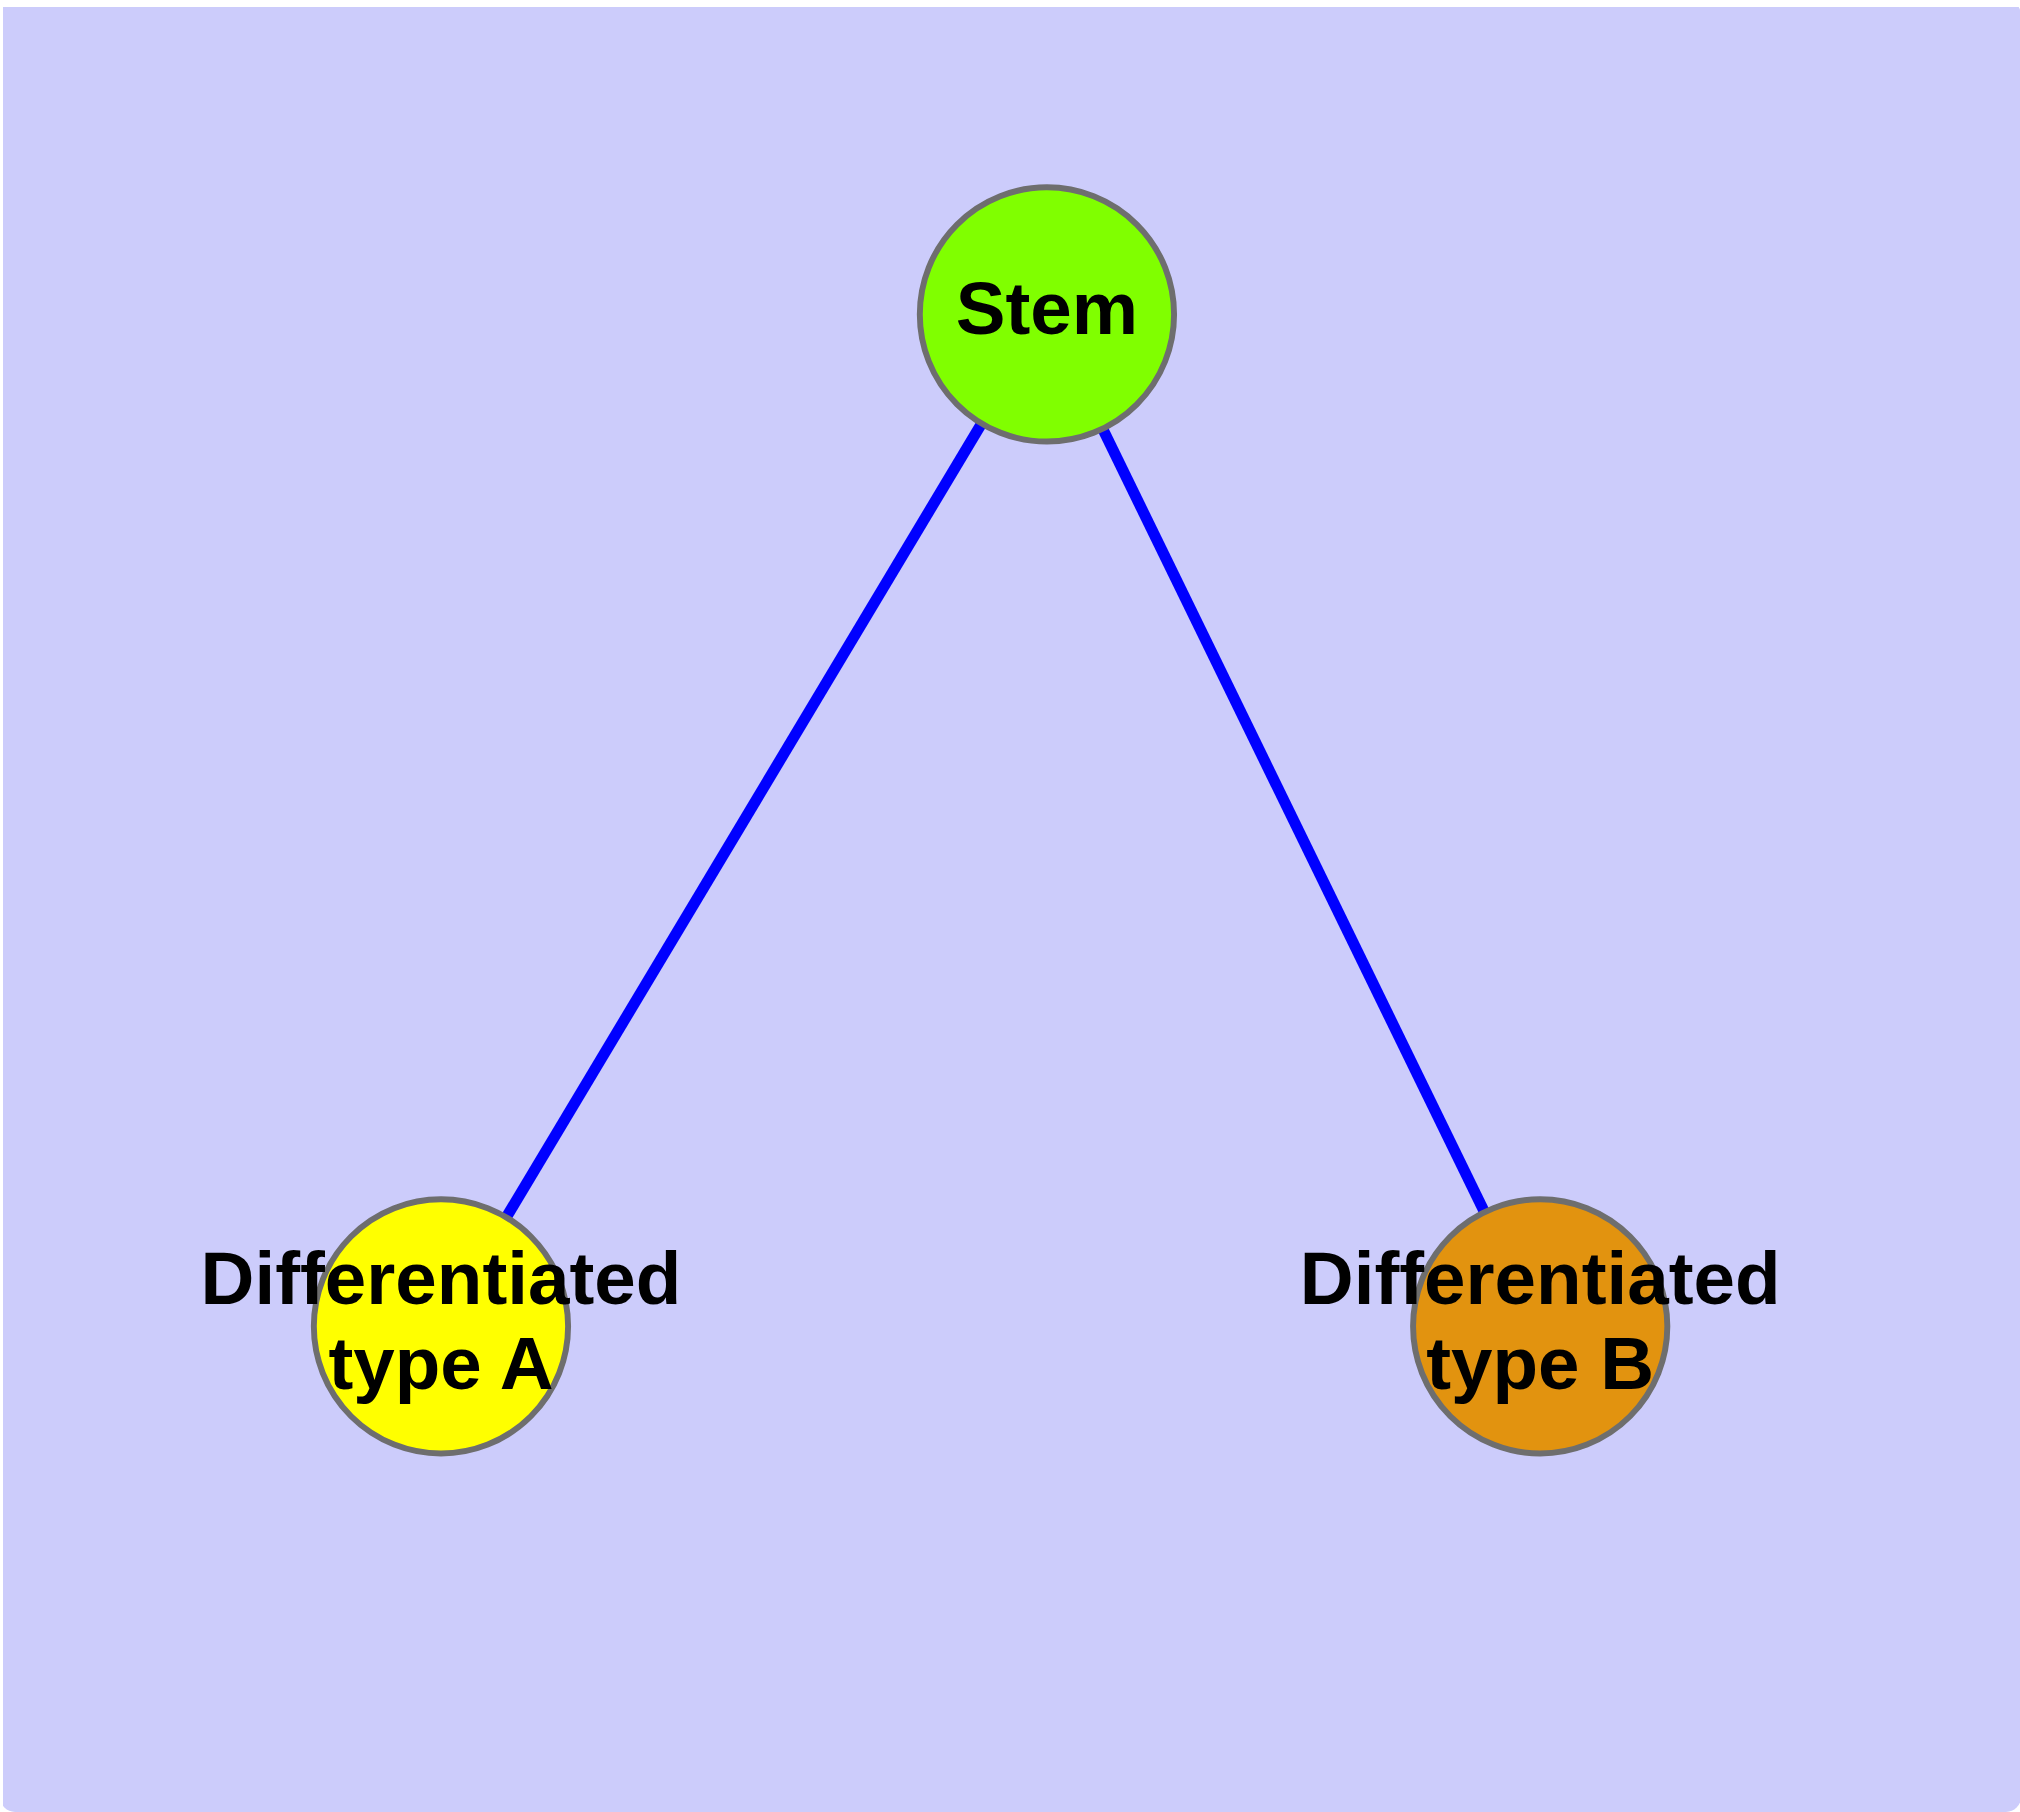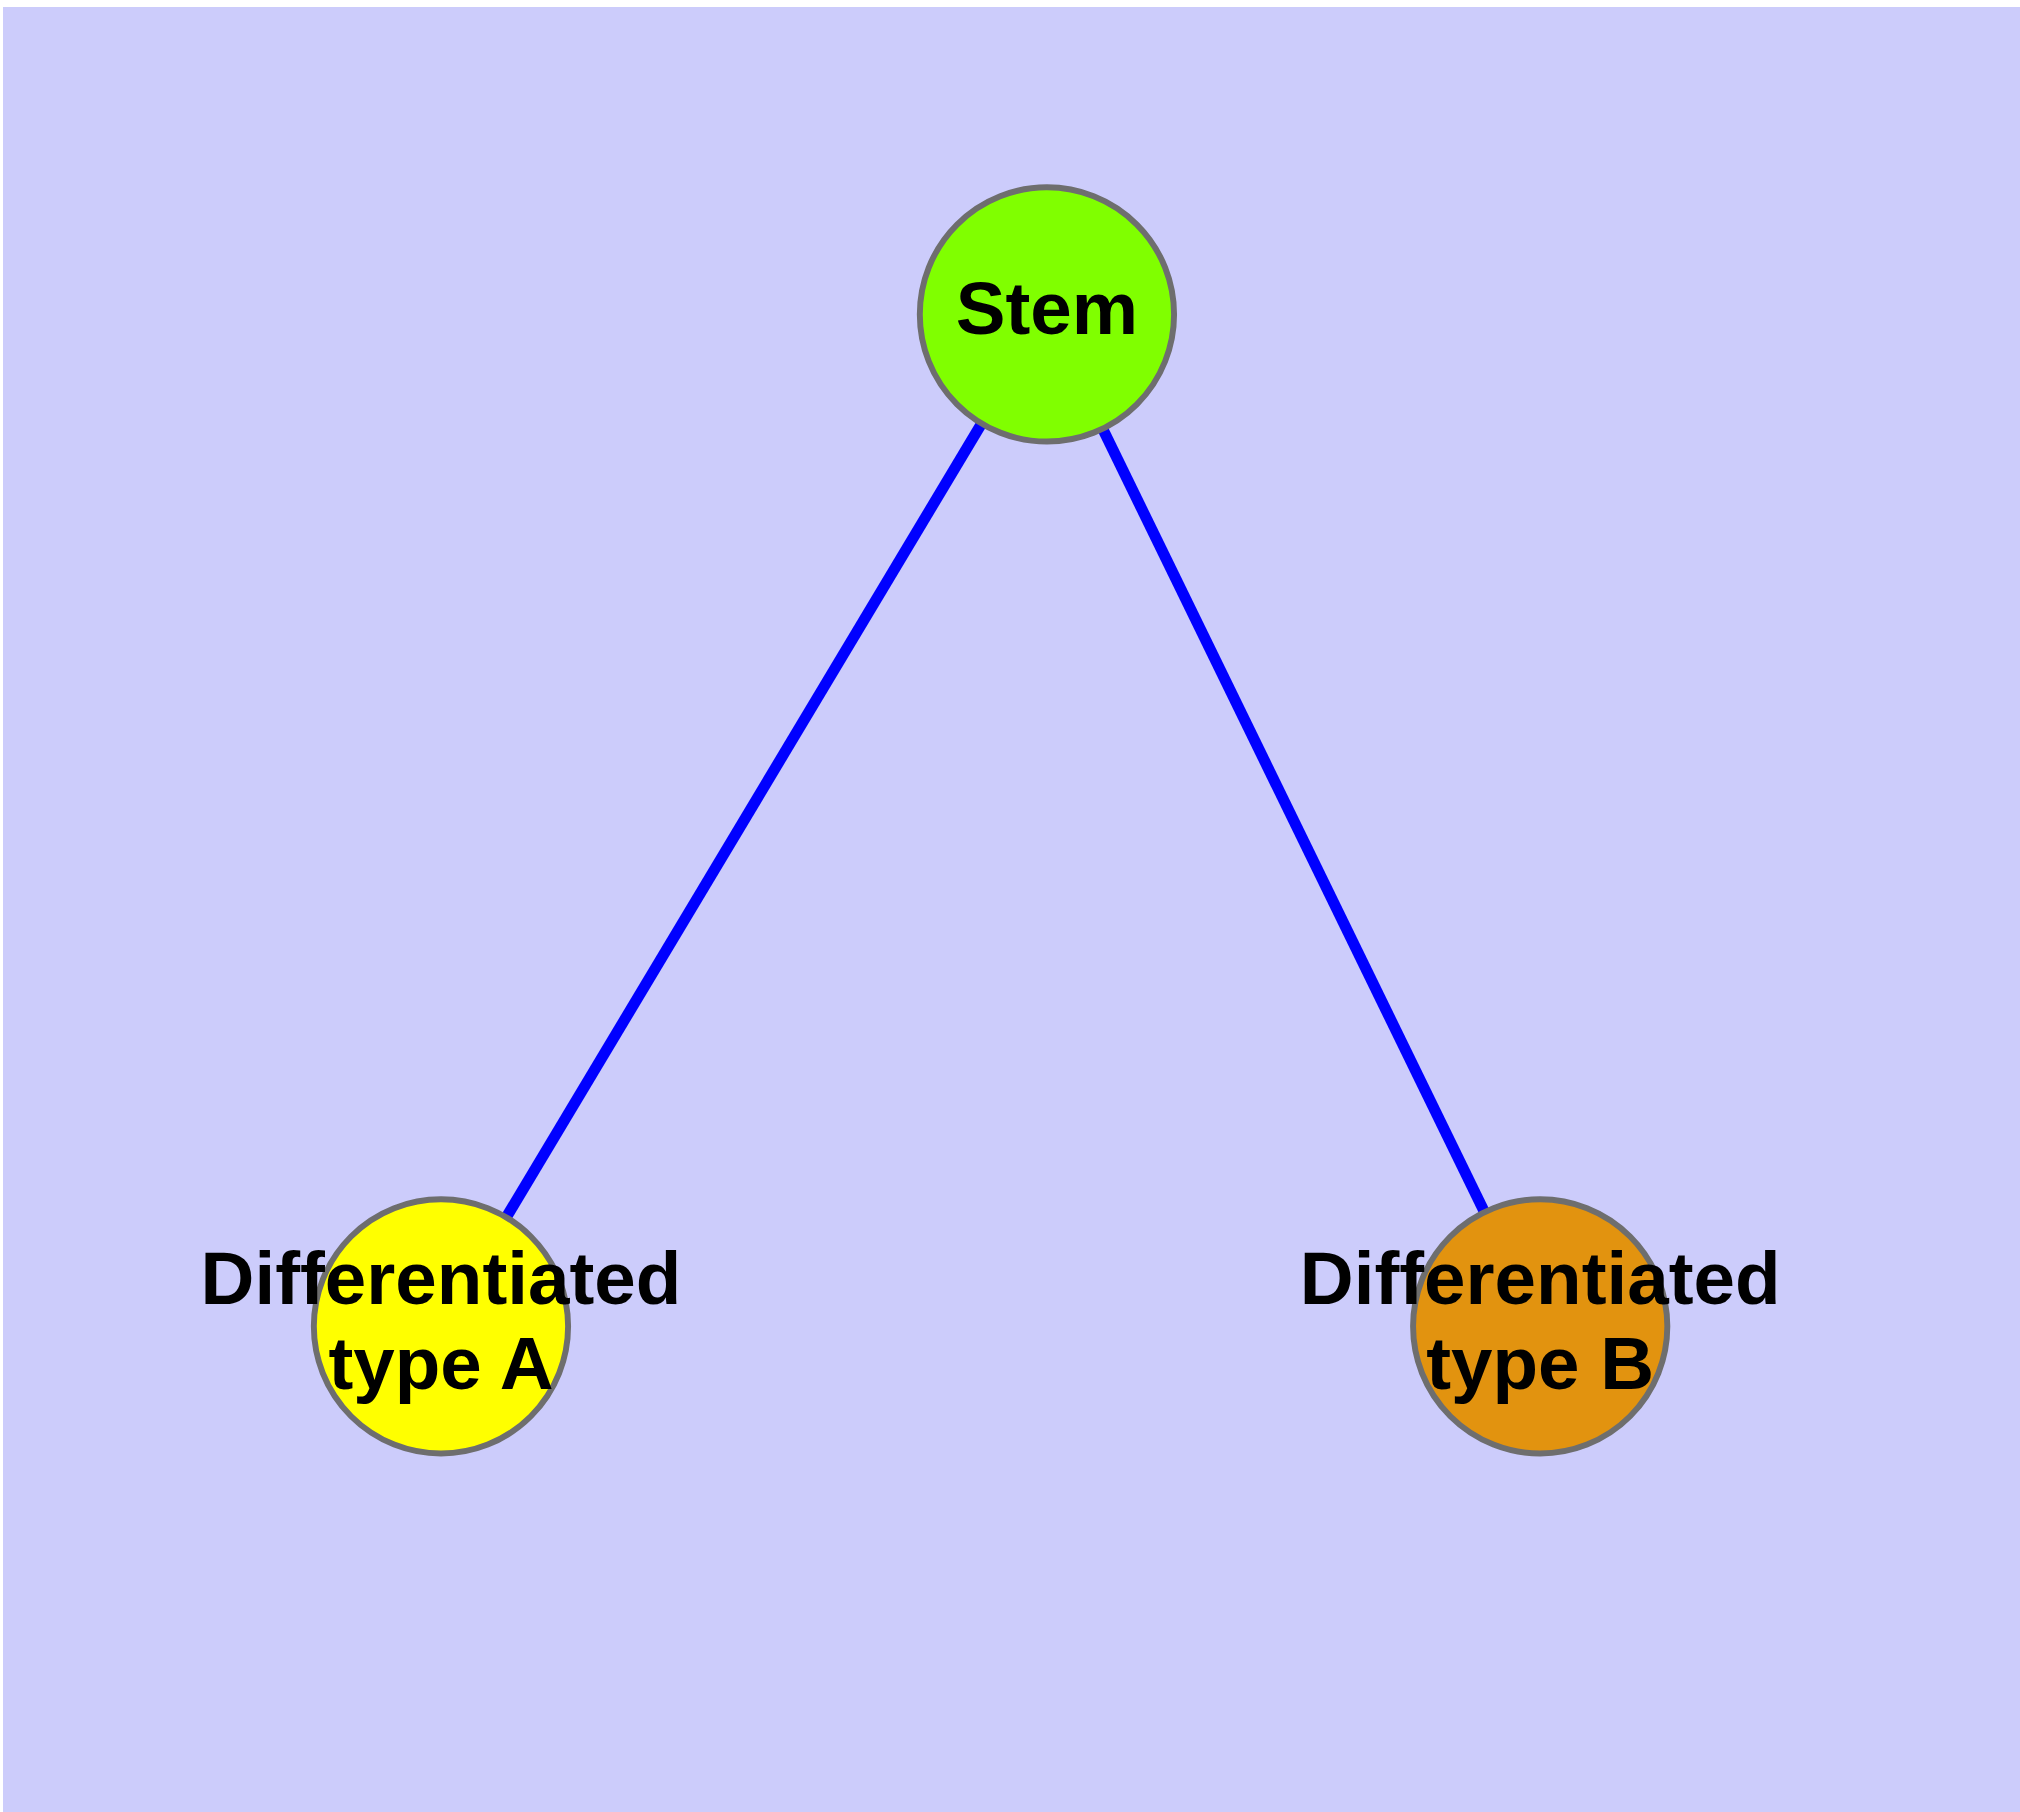--- a/index.html
+++ b/index.html
@@ -8,20 +8,21 @@
     padding: 0;
     background: #ffffff;
   }
   #canvas {
     position: relative;
     width: 2021px;
     height: 1812px;
     background: #ffffff;
     overflow: hidden;
     font-family: "Liberation Sans", "DejaVu Sans", sans-serif;
+    border-radius: 15px;
   }
   #plot-area {
     position: absolute;
     left: 3.4px;
     top: 6.8px;
     width: 2017px;
     height: 1805px;
     background: #ccccfb;
   }
   #graph-svg {

